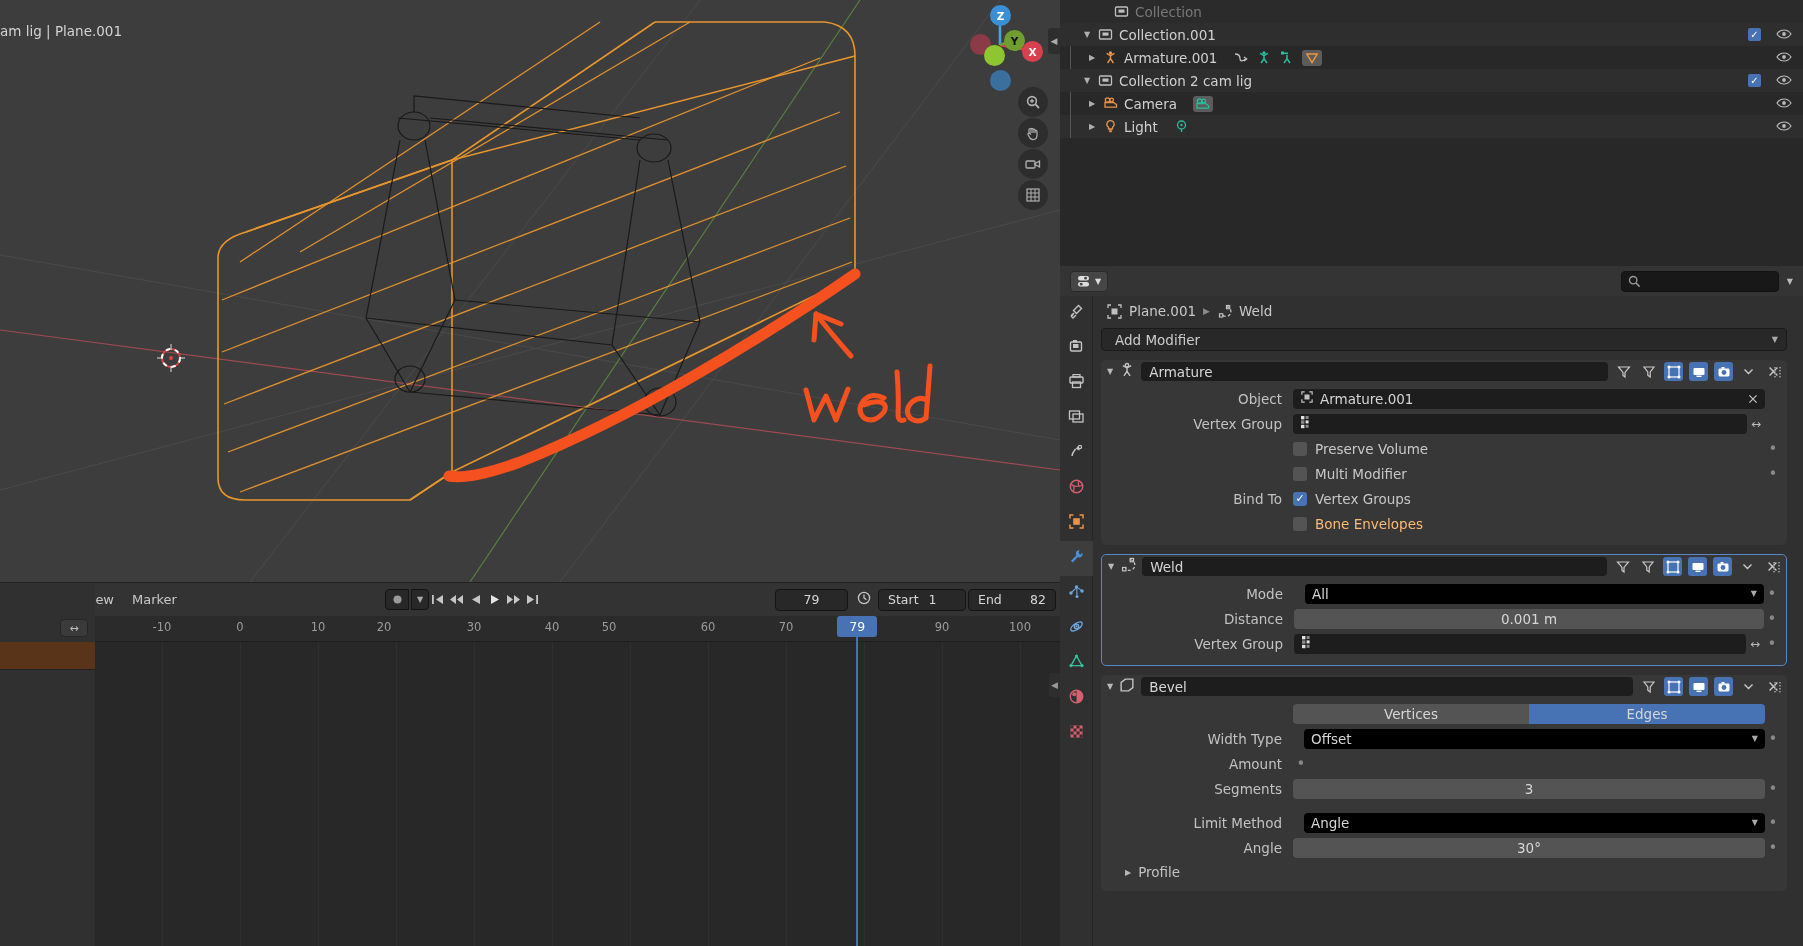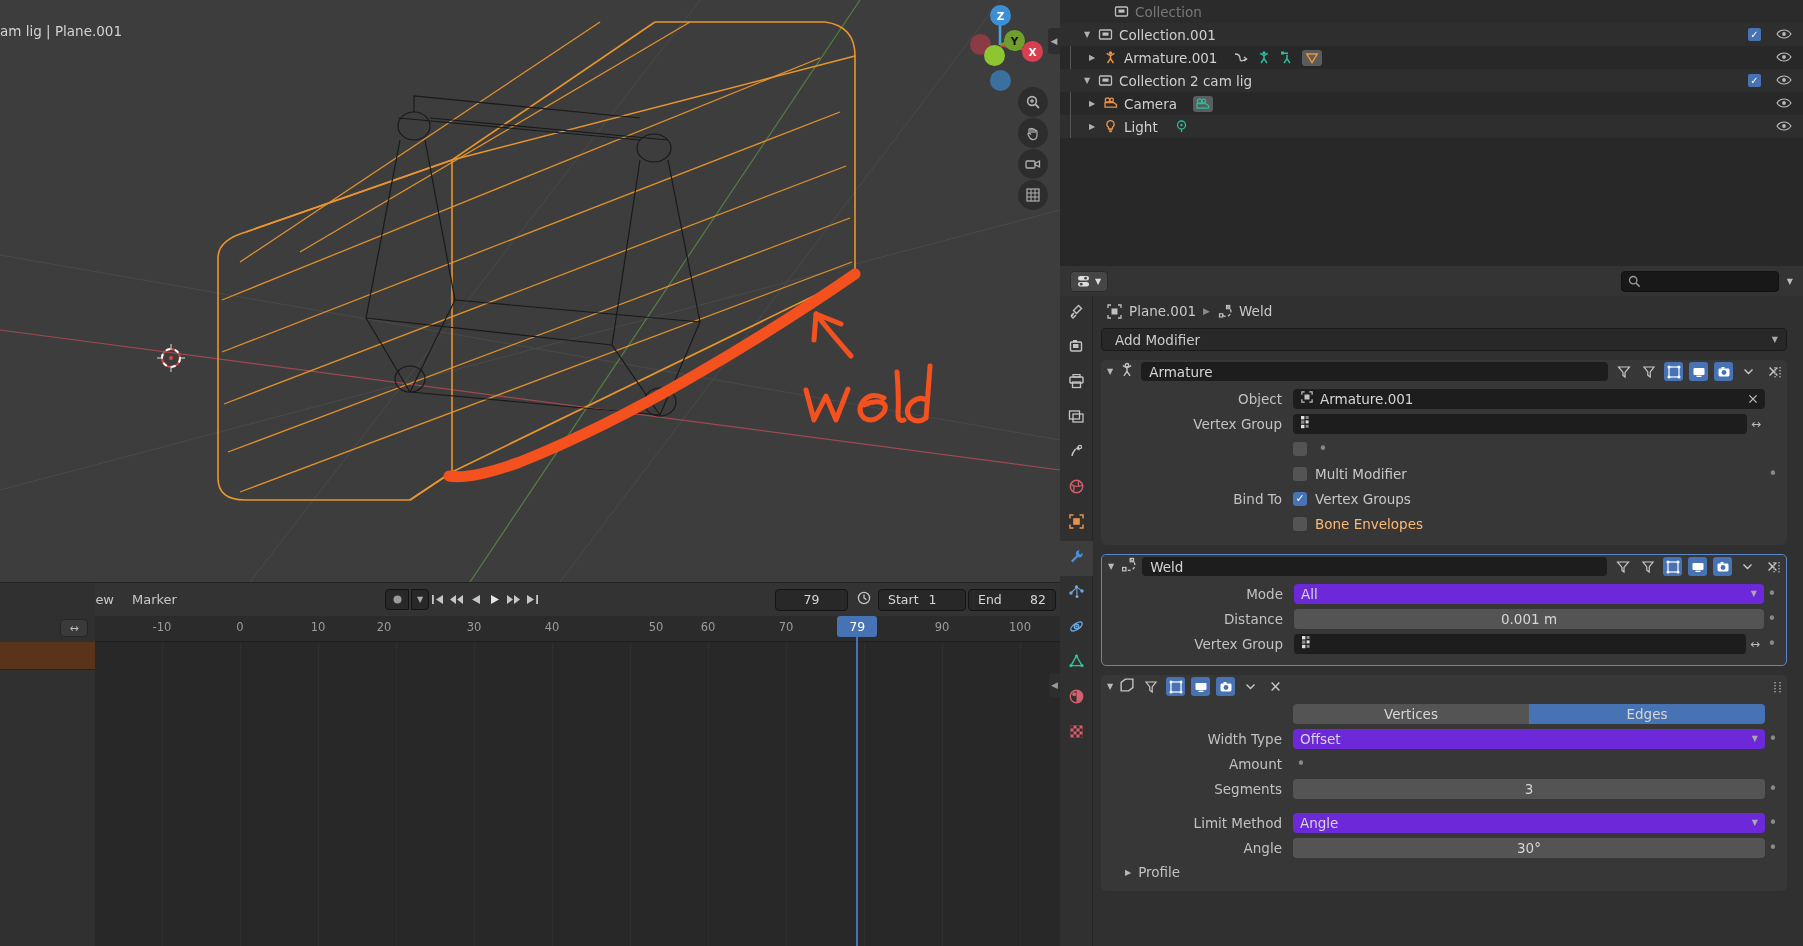--- a/index.html
+++ b/index.html
@@ -107,21 +107,21 @@
      justify-content:center; border-radius:3px; }
   .mh-ico.on { background:#4772b3; }
   .mod-body { padding:4px 6px 8px 6px; }
   .prow { display:flex; align-items:center; height:23px; margin-bottom:2px; }
   .plabel { width:186px; text-align:right; padding-right:11px; font-size:13.5px;
      color:#c2c2c2; }
   .pfield { flex:1; background:#1d1d1d; border-radius:4px; height:20px;
      display:flex; align-items:center; padding:0 7px; font-size:13.5px;
      color:#d6d6d6; gap:6px; position:relative; }
   .pfield.slider { background:#545454; justify-content:center; }
-  .pfield.dropdown { background:#6d28d9; }
+  .pfield.dropdown { background:#000000;margin-left:11px; }
   .pchk { width:14px; height:14px; border-radius:3px; background:#545454;
      margin-right:8px; display:flex; align-items:center; justify-content:center; }
   .pchk.on { background:#4772b3; color:#fff; font-size:11px; }
   .pdot { width:16px; text-align:center; color:#888; font-size:15px; }
   .seg { display:flex; flex:1; border-radius:4px; overflow:hidden; height:20px; }
   .seg > div { flex:1; display:flex; align-items:center; justify-content:center;
      font-size:13.5px; color:#d6d6d6; background:#545454; }
   .seg > div.sel { background:#4772b3; }
   .chev { position:absolute; right:7px; font-size:8px; color:#aaa; }
   .subpanel { display:flex; align-items:center; gap:7px; padding-left:18px;
@@ -326,21 +326,21 @@
     </div>
   </div>
 
   <div id="tl-ruler">
         <div class="tick" style="left: 162px;">-10</div>
         <div class="tick" style="left: 240px;">0</div>
         <div class="tick" style="left: 318px;">10</div>
         <div class="tick" style="left: 384px;">20</div>
         <div class="tick" style="left: 474px;">30</div>
         <div class="tick" style="left: 552px;">40</div>
-        <div class="tick" style="left: 656px; text-align: center;">50</div>
+        <div class="tick" style="left: 609px; text-align: center;">50</div>
         <div class="tick" style="left: 708px;">60</div>
         <div class="tick" style="left: 786px;">70</div>
         <div class="tick" style="left: 864px;">80</div>
         <div class="tick" style="left: 942px;">90</div>
         <div class="tick" style="left: 1020px;">100</div>
       </div>
   <div id="tl-body">
         <div class="grid-v" style="left: 162px;"></div>
         <div class="grid-v" style="left: 240px;"></div>
         <div class="grid-v" style="left: 318px;"></div>
@@ -733,20 +733,21 @@
                       </g>
                     </svg></span>
                   <span style="flex:1;"></span>
                 </span>
                 <span style="width:18px;text-align:center;color:#bbb;font-size:12px;">↔</span>
                 <span style="width:16px;"></span>
               </div>
               <div class="prow">
                 <span class="plabel"></span>
                 <span class="pchk"></span>
+                <span style="font-size:13.5px;color:#c8c8c8;flex:1;">Preserve Volume</span>
                 <span class="pdot">•</span>
               </div>
               <div class="prow">
                 <span class="plabel"></span>
                 <span class="pchk"></span>
                 <span style="font-size:13.5px;color:#c8c8c8;flex:1;">Multi Modifier</span>
                 <span class="pdot">•</span>
               </div>
               <div class="prow">
                 <span class="plabel">Bind To</span>
@@ -861,20 +862,21 @@
                 <span class="pdot">•</span>
               </div>
             </div>
           </div>
           <div class="mod-panel">
             <div class="mod-head" style="position:relative;">
               <span style="font-size:8px;color:#b8b8b8;">▼</span>
               <span><svg width="16" height="16" viewBox="0 0 15 15">
                   <path d="M2 13V5l4-3h7v8l-4 3z" fill="none" stroke="#c4c4c4" stroke-width="1.3"></path>
                 </svg></span>
+              <span class="mod-name">Bevel</span>
               <span class="mh-ico">
                 <svg width="14" height="14" viewBox="0 0 14 14">
                   <path d="M2 2h10L8.2 7v5L5.8 10.3V7z" fill="none" stroke="#c8c8c8" stroke-width="1.2"></path>
                 </svg>
               </span>
               <span class="mh-ico on">
                 <svg width="14" height="14" viewBox="0 0 14 14">
                   <rect x="2" y="2" width="10" height="10" fill="none" stroke="#fff" stroke-width="1.2"></rect>
                   <circle cx="2" cy="2" r="1.5" fill="#fff"></circle>
                   <circle cx="12" cy="2" r="1.5" fill="#fff"></circle>

